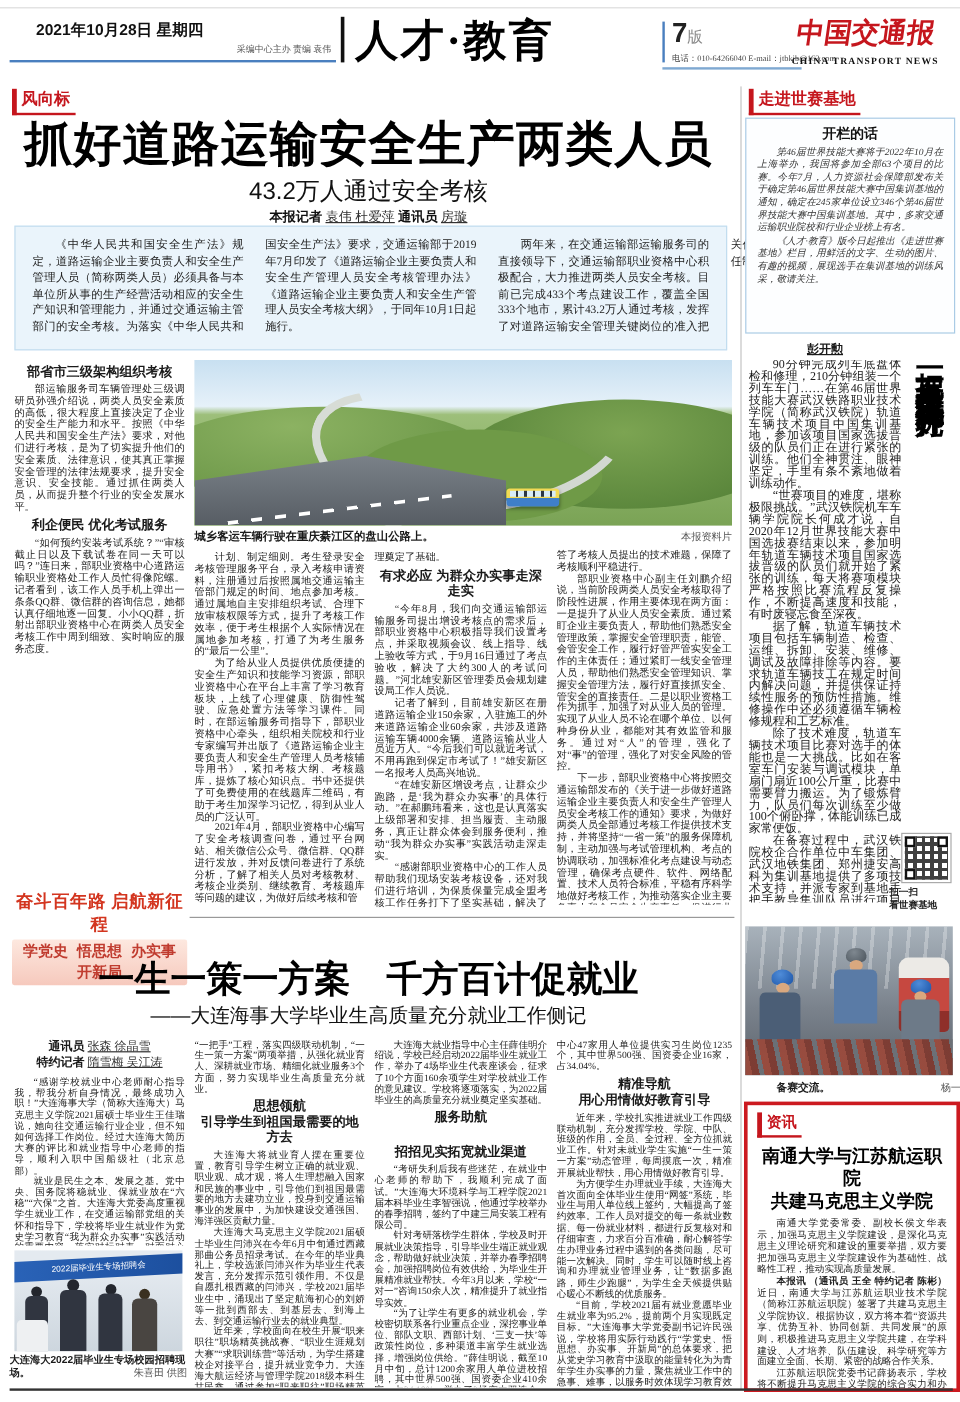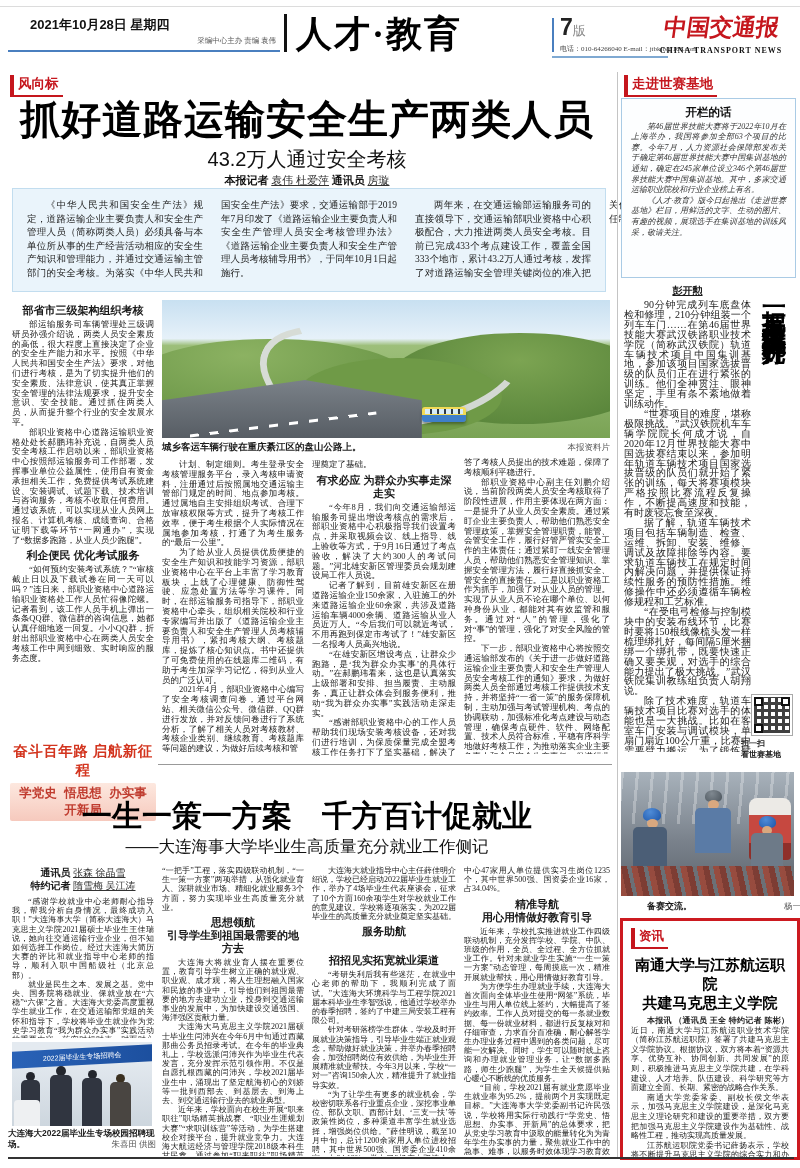--- a/index.html
+++ b/index.html
@@ -148,29 +148,28 @@
   </div>
   <div class="abs lead-headline sans">抓好道路运输安全生产两类人员</div>
   <div class="abs lead-subhead sans">43.2万人通过安全考核</div>
   <div class="abs byline">
     <b>本报记者</b>
     <span class="nm">袁伟 杜爱萍</span>
     <b>通讯员</b>
     <span class="nm">房璇</span>
   </div>
   <div class="abs introbox">
-      <p>《中华人民共和国安全生产法》规定，道路运输企业主要负责人和安全生产管理人员（简称两类人员）必须具备与本单位所从事的生产经营活动相应的安全生产知识和管理能力，并通过交通运输主管部门的安全考核。为落实《中华人民共和国安全生产法》要求，交通运输部于2019年7月印发了《道路运输企业主要负责人和安全生产管理人员安全考核管理办法》《道路运输企业主要负责人和安全生产管理人员考核辅导用书》，于同年10月1日起施行。</p>
+      <p>《中华人民共和国安全生产法》规定，道路运输企业主要负责人和安全生产管理人员（简称两类人员）必须具备与本单位所从事的生产经营活动相应的安全生产知识和管理能力，并通过交通运输主管部门的安全考核。为落实《中华人民共和国安全生产法》要求，交通运输部于2019年7月印发了《道路运输企业主要负责人和安全生产管理人员安全考核管理办法》《道路运输企业主要负责人和安全生产管理人员安全考核大纲》，于同年10月1日起施行。</p>
       <p>两年来，在交通运输部运输服务司的直接领导下，交通运输部职业资格中心积极配合，大力推进两类人员安全考核。目前已完成433个考点建设工作，覆盖全国333个地市，累计43.2万人通过考核，发挥了对道路运输安全管理关键岗位的准入把关作用，成为健全和落实企业安全生产责任制、压实企业主体责任的有效举措。</p>
     </div>
 
   <div class="colbox" style="left:12px;top:300px;width:142px;height:456px;">
     <div class="colhead">部省市三级架构组织考核</div>
     <div>
         <p>部运输服务司车辆管理处三级调研员孙强介绍说，两类人员安全素质的高低，很大程度上直接决定了企业的安全生产能力和水平。按照《中华人民共和国安全生产法》要求，对他们进行考核，是为了切实提升他们的安全素质、法律意识，使其真正掌握安全管理的法律法规要求，提升安全意识、安全技能。通过抓住两类人员，从而提升整个行业的安全发展水平。</p>
-        <p>部职业资格中心道路运输职业资格处处长郝鹏玮补充说，自两类人员安全考核工作启动以来，部职业资格中心按照部运输服务司工作部署，发挥事业单位公益属性，使用自有资金承担相关工作，免费提供考试系统建设、安装调试、试题下载、技术培训与咨询服务，考核不收取任何费用。通过该系统，可以实现从业人员网上报名、计算机考核、成绩查询、合格证明下载等环节“一网通办”，实现了“数据多跑路，从业人员少跑腿”。</p>
       </div>
     <div class="colhead">利企便民 优化考试服务</div>
     <div>
         <p>“如何预约安装考试系统？”“审核截止日以及下载试卷在同一天可以吗？”连日来，部职业资格中心道路运输职业资格处工作人员忙得像陀螺。记者看到，该工作人员手机上弹出一条条QQ群、微信群的咨询信息，她都认真仔细地逐一回复。小小QQ群，折射出部职业资格中心在两类人员安全考核工作中周到细致、实时响应的服务态度。</p>
       </div>
   </div>
 
   <div class="photo road" style="left:162px;top:300px;width:448px;height:138px;">
     <div class="hill" style="left:-30px;top:28%;width:62%;height:60%;background:radial-gradient(ellipse at 40% 20%,#8cb262,#5f8c3e);"></div>
     <div class="hill" style="right:-40px;top:24%;width:58%;height:66%;background:radial-gradient(ellipse at 50% 30%,#7ca452,#4f7c34);"></div>
@@ -299,21 +298,20 @@
       </div>
   </div>
 
   <div class="abs wsauthor">
     <span>彭开勲</span>
   </div>
   <div class="colbox wsbody">
       <p>90分钟完成列车底盘体检和修理，210分钟组装一个列车车门……在第46届世界技能大赛武汉铁路职业技术学院（简称武汉铁院）轨道车辆技术项目中国集训基地，参加该项目国家选拔晋级的队员们正在进行紧张的训练。他们全神贯注、眼神坚定，手里有条不紊地做着训练动作。</p>
       <p>“世赛项目的难度，堪称极限挑战。”武汉铁院机车车辆学院院长何成才说，自2020年12月世界技能大赛中国选拔赛结束以来，参加明年轨道车辆技术项目国家选拔晋级的队员们就开始了紧张的训练，每天将赛项模块严格按照比赛流程反复操作，不断提高速度和技能，有时废寝忘食至深夜。</p>
       <p>据了解，轨道车辆技术项目包括车辆制造、检查、运维、拆卸、安装、维修、调试及故障排除等内容。要求轨道车辆技工在规定时间内解决问题，并提供保证持续性服务的预防性措施。维修操作中还必须遵循车辆检修规程和工艺标准。</p>
-      <p>“在受电弓检修与控制模块中的安装布线环节，比赛时要将150根线像梳头发一样梳理绑扎好，每间隔5厘米捆绑一个绑扎带，既要快速正确又要美观，对选手的综合能力提出了极大挑战。”武汉铁院集训教练组负责人胡翔说。</p>
       <p>除了技术难度，轨道车辆技术项目比赛对选手的体能也是一大挑战。比如在客室车门安装与调试模块，单扇门扇近100公斤重，比赛中需要臂力搬运。为了锻炼臂力，队员们每次训练至少做100个俯卧撑，体能训练已成家常便饭。</p>
       <p>在备赛过程中，武汉铁院校企合作单位中车集团、武汉地铁集团、郑州捷安高科为集训基地提供了多项技术支持，并派专家到基地手把手教导集训队员进行项目操作，使队员们的技能水平不断提升。</p>
     </div>
   <div class="abs vtitle">把一百五十根线像梳头发一样绑扎好</div>
 
   <div class="abs qr">
     <div class="dots"></div>
     <div class="f" style="left:2px;top:2px;"></div>
     <div class="f" style="right:2px;top:2px;"></div>
     <div class="f" style="left:2px;bottom:2px;"></div>
@@ -338,20 +336,20 @@
   <div class="abs caprow" style="left:647px;top:900px;width:173px;">
     <span class="capbold" style="font-size:9px;">备赛交流。</span>
     <span class="capcredit">杨一 供图</span>
   </div>
 
   <div class="abs newsbox">
     <span class="red-label" style="font-size:12.5px;">资讯</span>
     <div class="news-h" style="margin-top:6px;">南通大学与江苏航运职院</div>
     <div class="news-h">共建马克思主义学院</div>
     <div class="body">
+      <p>南通大学党委常委、副校长侯文华表示，加强马克思主义学院建设，是深化马克思主义理论研究和建设的重要举措，双方要把加强马克思主义学院建设作为基础性、战略性工程，推动实现高质量发展。</p>
       <p><b>本报讯</b> <b>（通讯员 王全 特约记者 陈彬）</b><span>近日，南通大学与江苏航运职业技术学院（简称江苏航运职院）签署了共建马克思主义学院协议。根据协议，双方将本着“资源共享、优势互补、协同创新、共同发展”的原则，积极推进马克思主义学院共建，在学科建设、人才培养、队伍建设、科学研究等方面建立全面、长期、紧密的战略合作关系。</span></p>
-      <p>南通大学党委常委、副校长侯文华表示，加强马克思主义学院建设，是深化马克思主义理论研究和建设的重要举措，双方要把加强马克思主义学院建设作为基础性、战略性工程，推动实现高质量发展。</p>
       <p>江苏航运职院党委书记薛扬表示，学校将不断提升马克思主义学院的综合实力和办学水平，努力将马克思主义学院建设成为区域特色鲜明、服务地方有力、省内外具有一定影响力的示范马克思主义学院。</p>
     </div>
   </div>
 
   <div class="abs botrule"></div>
 </div>
 
 </body></html>

